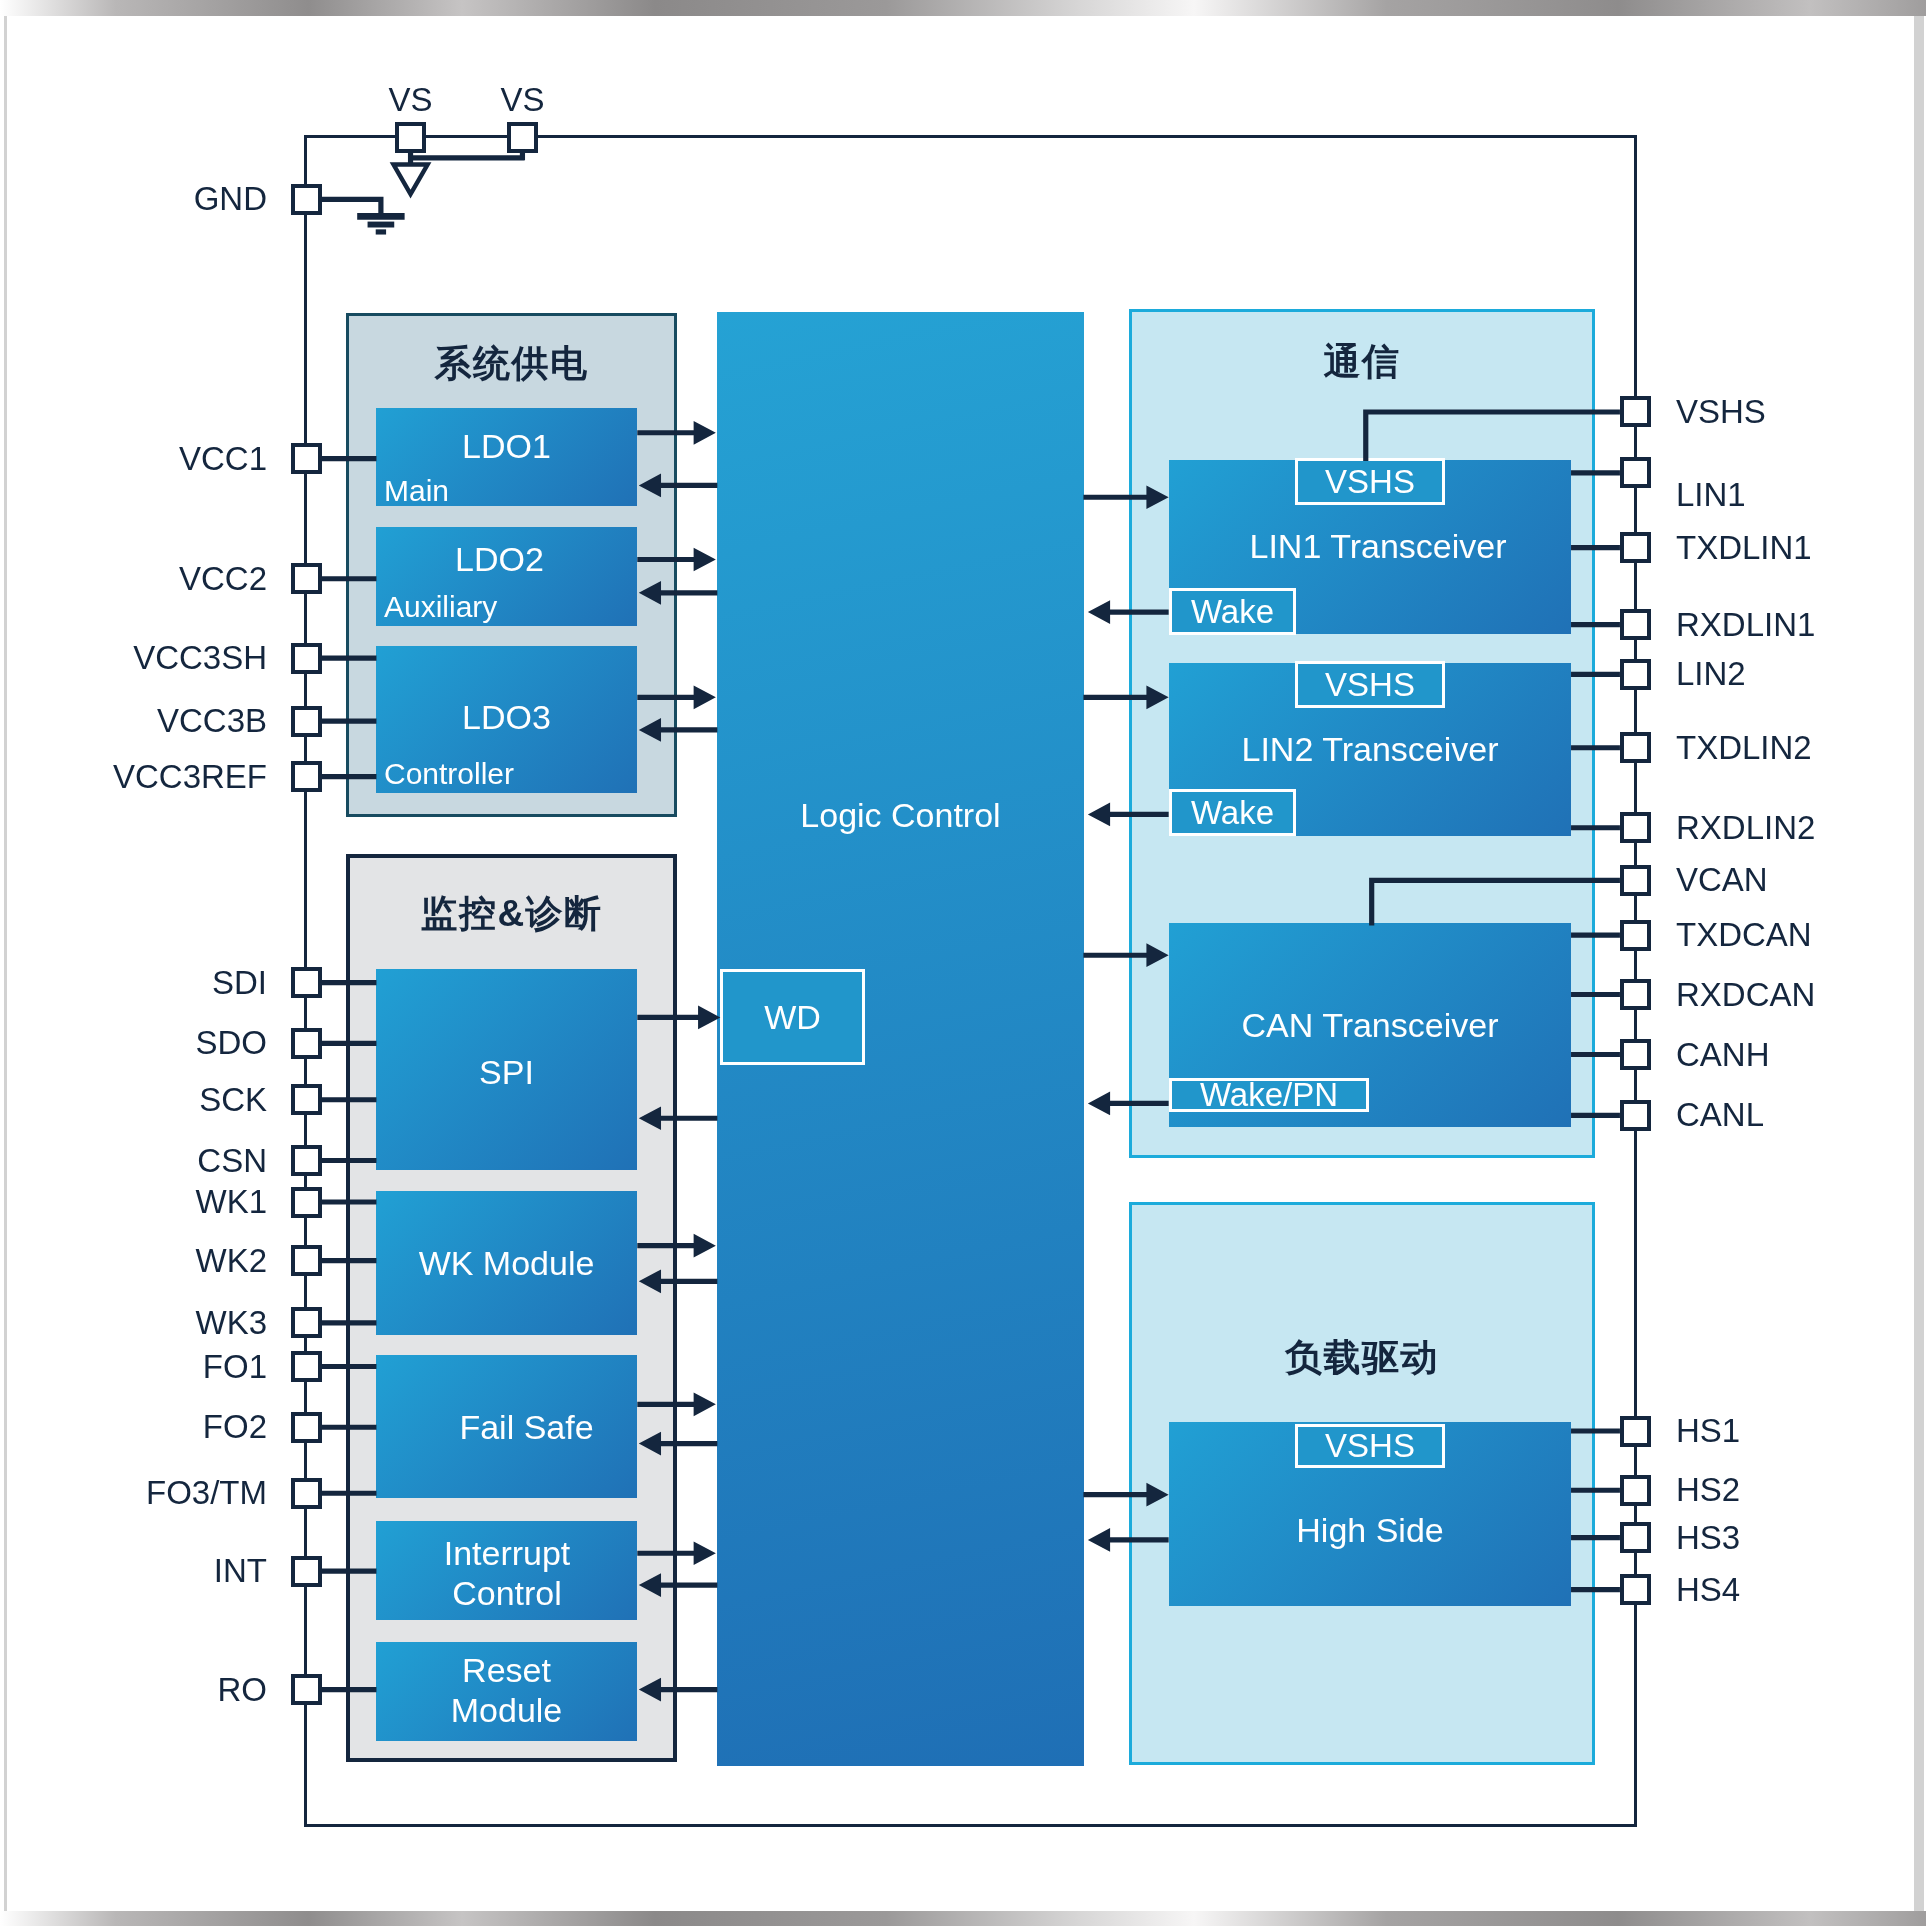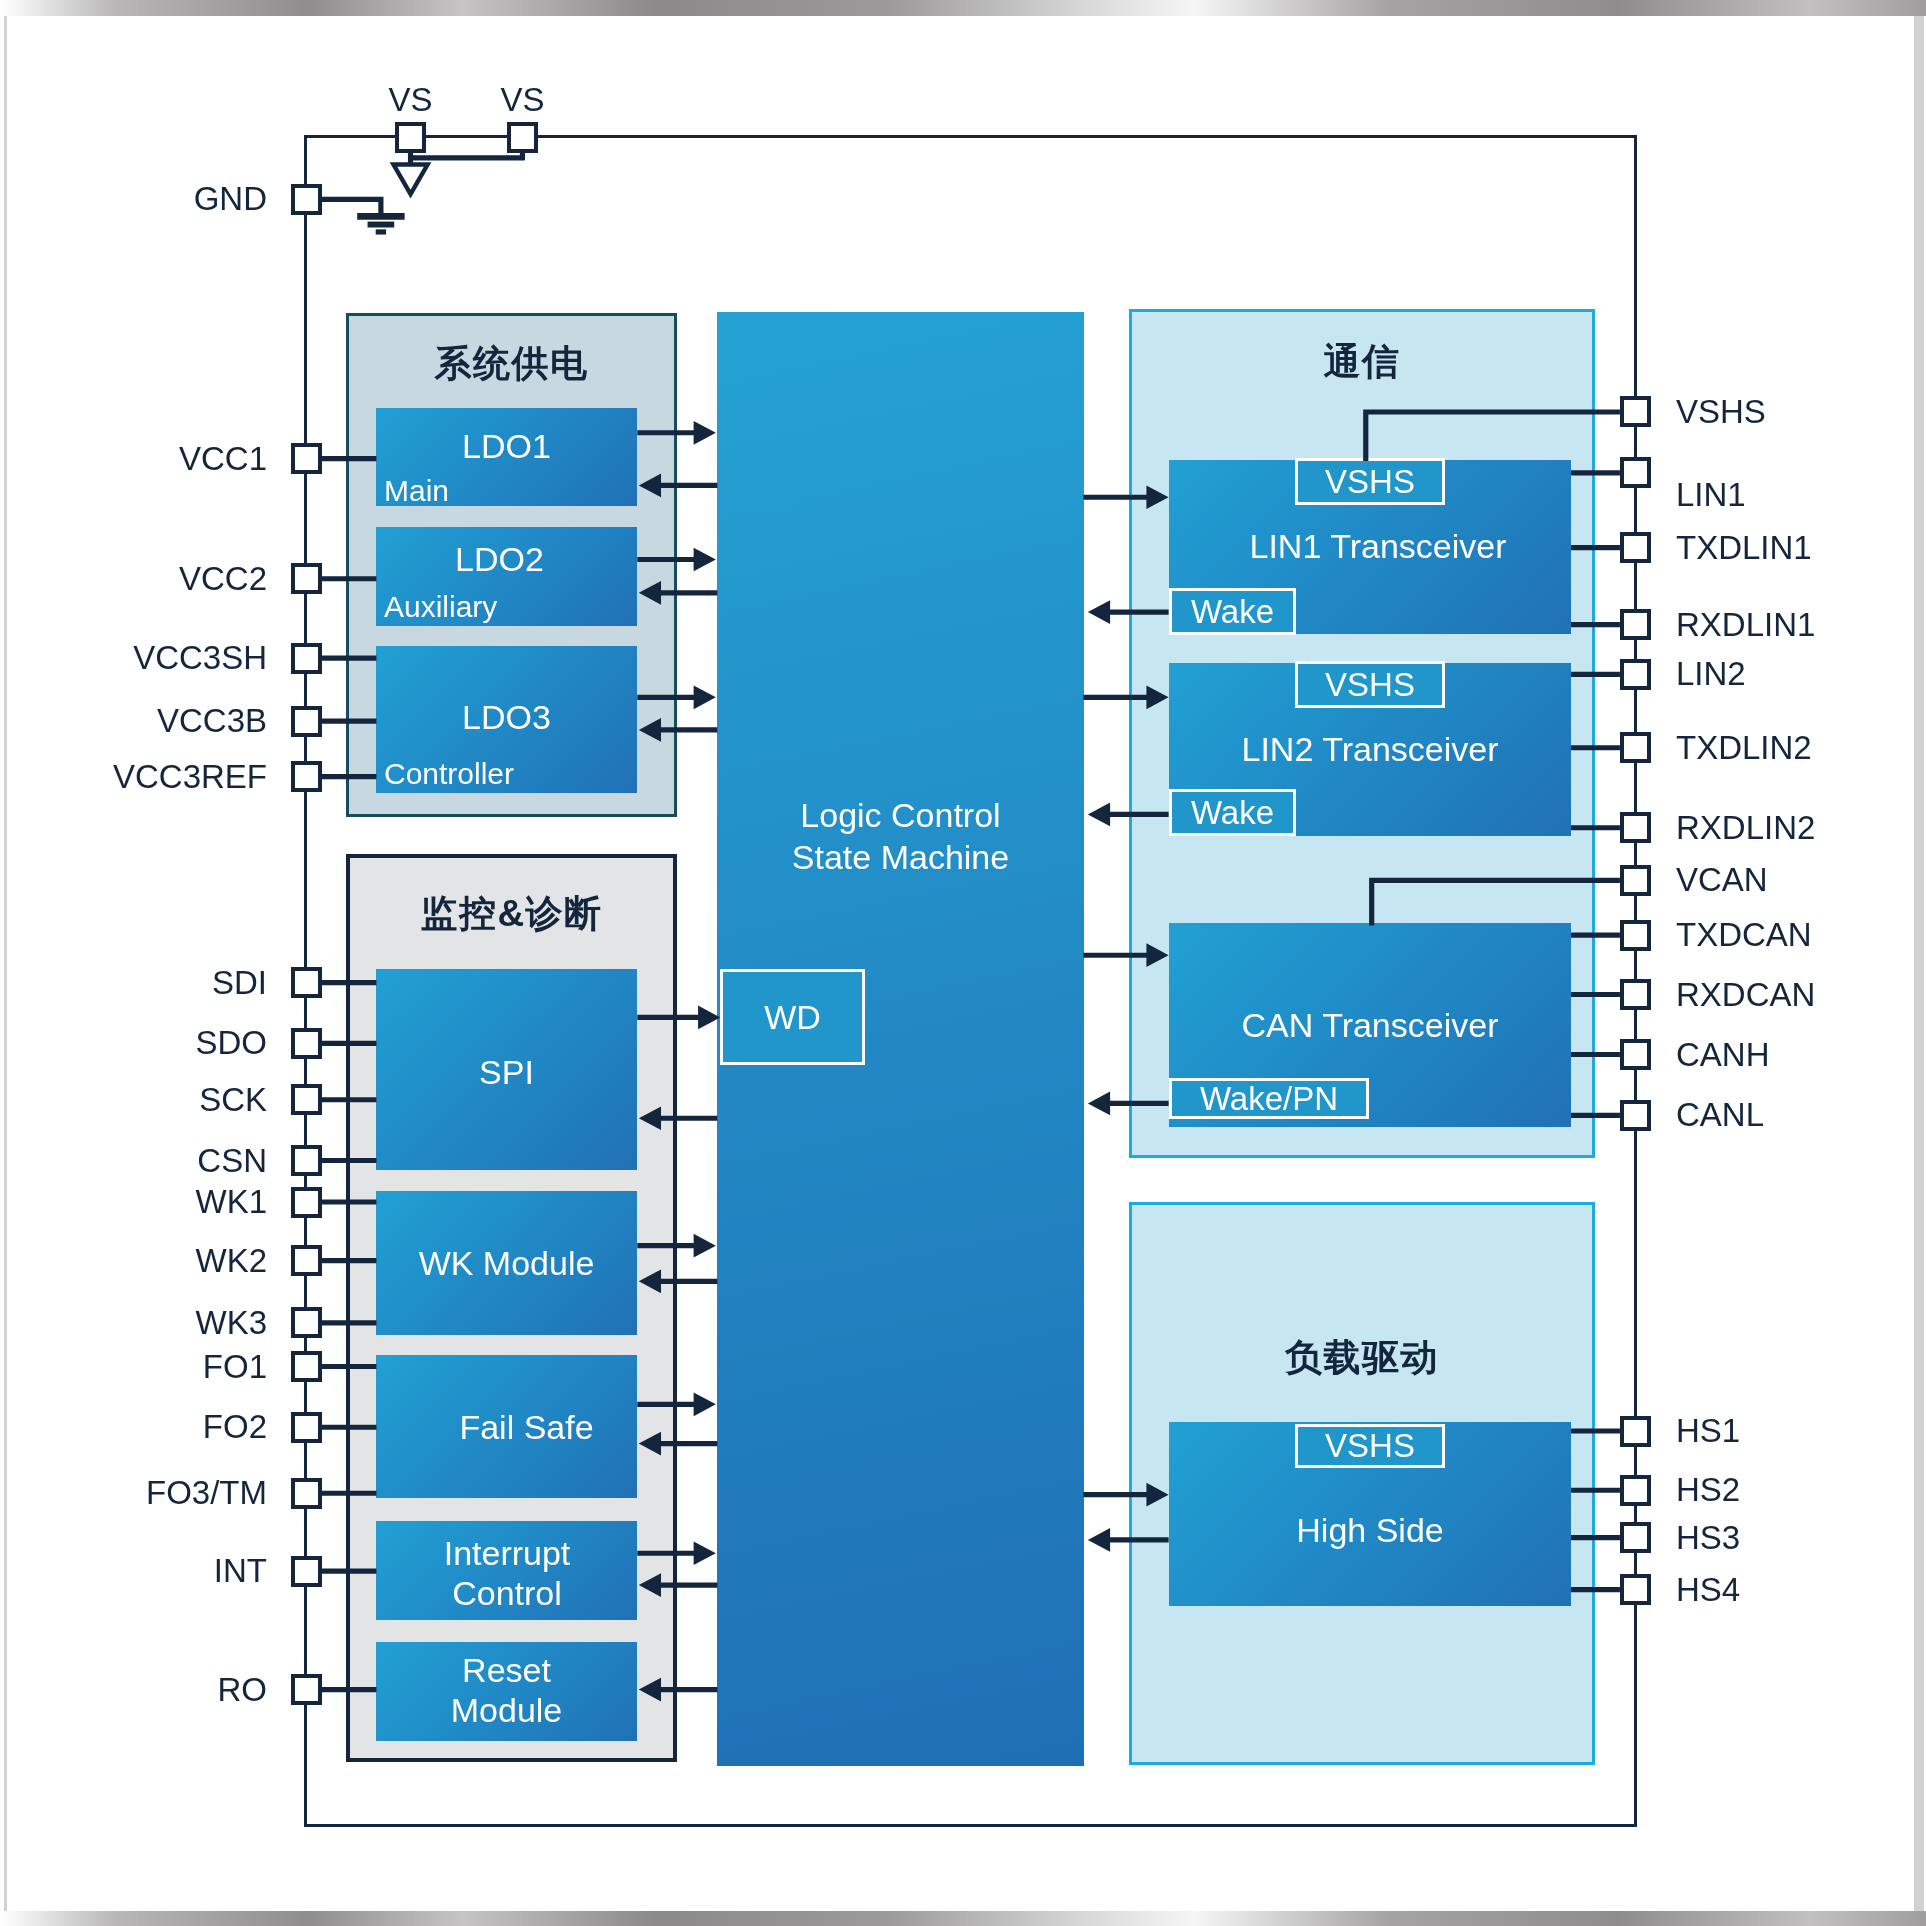--- a/index.html
+++ b/index.html
@@ -46,21 +46,20 @@
 <div class="abs gbox cyan" style="left:1129px;top:1202px;width:466px;height:563px;"></div>
 
 <div class="abs gtitle" style="left:346px;top:339px;width:331px;">系统供电</div>
 <div class="abs gtitle" style="left:346px;top:889px;width:331px;">监控&amp;诊断</div>
 <div class="abs gtitle" style="left:1129px;top:337px;width:466px;">通信</div>
 <div class="abs gtitle" style="left:1129px;top:1333px;width:466px;">负载驱动</div>
 
 <div class="abs logic" style="left:717px;top:312px;width:367px;height:1454px;"></div>
 <div class="abs btext" style="left:717px;top:794px;width:367px;line-height:42px;">
   <div>Logic Control</div>
-  <div>State Machine</div>
 </div>
 <div class="abs tag" style="left:720px;top:969px;width:145px;height:96px;font-size:34px;">WD</div>
 
 <div class="abs blk" style="left:376px;top:408px;width:261px;height:98px;"></div>
 <div class="abs btext" style="left:376px;top:426px;width:261px;">LDO1</div>
 <div class="abs bsub" style="left:384px;top:474px;">Main</div>
 
 <div class="abs blk" style="left:376px;top:527px;width:261px;height:99px;"></div>
 <div class="abs btext" style="left:376px;top:539px;width:247px;">LDO2</div>
 <div class="abs bsub" style="left:384px;top:590px;">Auxiliary</div>
@@ -89,21 +88,21 @@
 <div class="abs tag" style="left:1295px;top:458px;width:150px;height:47px;">VSHS</div>
 <div class="abs tag" style="left:1169px;top:588px;width:127px;height:47px;">Wake</div>
 
 <div class="abs blk" style="left:1169px;top:663px;width:402px;height:173px;"></div>
 <div class="abs btext" style="left:1169px;top:729px;width:402px;">LIN2 Transceiver</div>
 <div class="abs tag" style="left:1295px;top:661px;width:150px;height:47px;">VSHS</div>
 <div class="abs tag" style="left:1169px;top:789px;width:127px;height:47px;">Wake</div>
 
 <div class="abs blk" style="left:1169px;top:923px;width:402px;height:204px;"></div>
 <div class="abs btext" style="left:1169px;top:1005px;width:402px;">CAN Transceiver</div>
-<div class="abs tag" style="left:1169px;top:1078px;width:200px;height:41px;">Wake/PN</div>
+<div class="abs tag" style="left:1169px;top:1078px;width:200px;height:34px;">Wake/PN</div>
 
 <div class="abs blk" style="left:1169px;top:1422px;width:402px;height:184px;"></div>
 <div class="abs btext" style="left:1169px;top:1510px;width:402px;">High Side</div>
 <div class="abs tag" style="left:1295px;top:1424px;width:150px;height:44px;">VSHS</div>
 
 <svg class="abs wires" width="1926" height="1926" viewBox="0 0 2599 2599">
   <g stroke="#14263e" stroke-width="7" fill="none">
 
     <path d="M434 619 H508 M434 781 H508 M434 888 H508 M434 973 H508 M434 1048 H508
              M434 1326 H508 M434 1408 H508 M434 1484 H508 M434 1566 H508 M434 1622 H508

